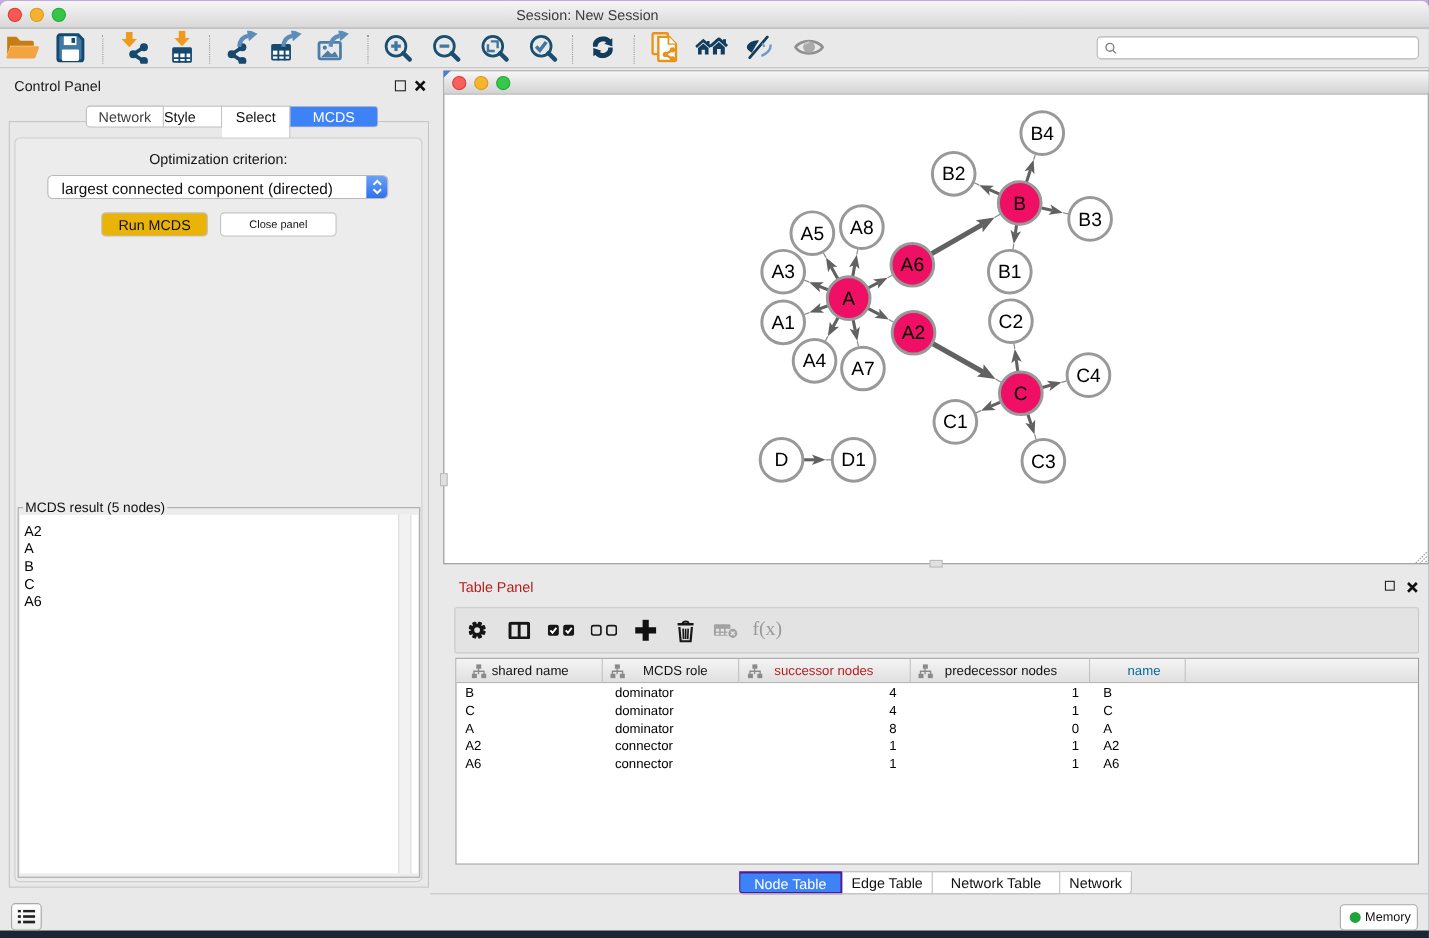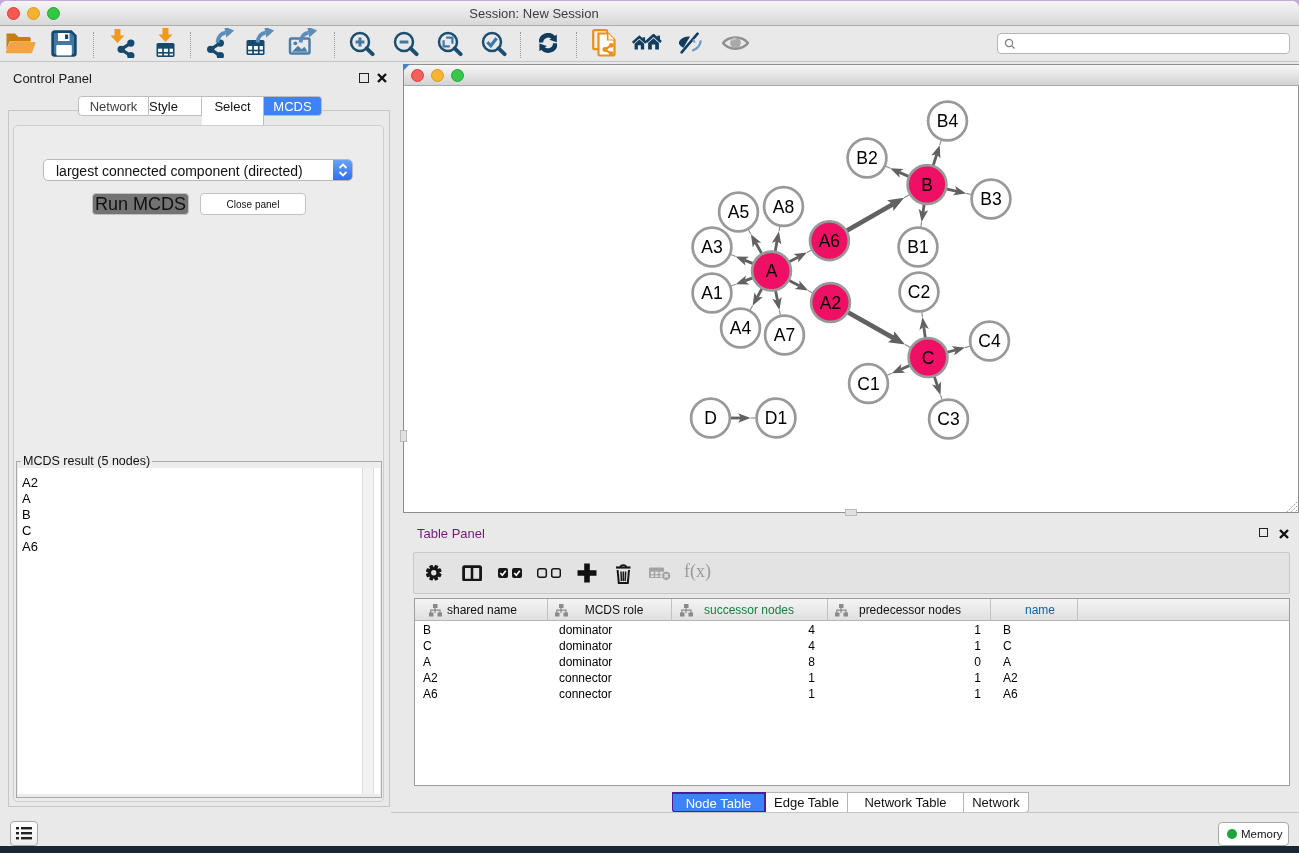--- a/index.html
+++ b/index.html
@@ -151,30 +151,31 @@
     </svg>
 <div class="abs" style="left:13px;top:70px;font-size:13px;color:#1a1a1a">Control Panel</div>
 <div class="abs" style="left:359px;top:72px;width:10px;height:10px;border:1.5px solid #222"></div>
 <svg style="position:absolute;left:376px;top:71px" width="12" height="12" viewBox="0 0 12 12">
       <path d="M2 2 L10 10 M10 2 L2 10" stroke="#111" stroke-width="2.4"></path>
     </svg>
 <div class="abs" style="left:8px;top:109px;width:382px;height:697px;border:1px solid #c6c6c6;background:#e9e9e9"></div>
 <div class="abs" style="left:78px;top:95px;width:71px;height:20px;background:#ffffff;color:#404040;border:1px solid #bdbdbd;border-left-width:1px;border-radius:4px 0 0 4px;font-size:13px;text-align:center;line-height:19px">Network</div>
 <div class="abs" style="left:149px;top:95px;width:53px;height:20px;background:#ffffff;color:#111;border:1px solid #bdbdbd;border-left-width:0px;border-radius:0;font-size:13px;text-align:left;line-height:19px">Style</div>
 <div class="abs" style="left:202px;top:95px;width:62px;height:36px;background:#ffffff;color:#111;border:1px solid #bdbdbd;border-left-width:0px;border-radius:0;font-size:13px;text-align:center;line-height:19px">Select</div>
-<div class="abs" style="left:264px;top:95px;width:58px;height:20px;background:#3e82f7;color:#fff;border:1px solid #bdbdbd;border-left-width:0px;border-radius:0 4px 4px 0;font-size:13px;text-align:center;line-height:19px">MCDS</div>
+<div class="abs" style="left:264px;top:95px;width:80px;height:20px;background:#3e82f7;color:#fff;border:1px solid #bdbdbd;border-left-width:0px;border-radius:0 4px 4px 0;font-size:13px;text-align:center;line-height:19px">MCDS</div>
 <div class="abs" style="left:13px;top:124px;width:371px;height:677px;border:1px solid #cecece;border-radius:5px;background:#ececec"></div>
+<div class="abs" style="left:13px;top:136px;width:371px;text-align:center;font-size:13px;color:#111">Optimization criterion:</div>
 <div class="abs" style="left:43px;top:158px;width:310px;height:22px;background:#fff;border:1px solid #b9b9b9;border-radius:5px"></div>
 <div class="abs" style="left:333px;top:159px;width:19px;height:20px;background:linear-gradient(#6aa1f8,#2e70ee);border-radius:0 4px 4px 0"></div>
 <svg style="position:absolute;left:336px;top:161px" width="14" height="16" viewBox="0 0 14 16">
       <path d="M3.5 6 L7 2.5 L10.5 6" stroke="#fff" stroke-width="1.8" fill="none"></path>
       <path d="M3.5 10 L7 13.5 L10.5 10" stroke="#fff" stroke-width="1.8" fill="none"></path>
     </svg>
 <div class="abs" style="left:56px;top:162px;font-size:14px;color:#111">largest connected component (directed)</div>
-<div class="abs" style="left:92px;top:192px;width:97px;height:22px;background:#737373;border:1px solid #c2c2c2;border-radius:4px;font-size:18px;text-align:center;line-height:21px;color:#111">Run MCDS</div>
+<div class="abs" style="left:92px;top:192px;width:97px;height:22px;background:#eab308;border:1px solid #c2c2c2;border-radius:4px;font-size:13px;text-align:center;line-height:21px;color:#111">Run MCDS</div>
 <div class="abs" style="left:200px;top:192px;width:106px;height:22px;background:#fff;border:1px solid #c2c2c2;border-radius:4px;font-size:10px;text-align:center;line-height:21px;color:#111">Close panel</div>
 <div class="abs" style="left:16px;top:460px;width:366px;height:337px;border:1px solid #a9a9a9"></div>
 <div class="abs" style="left:21px;top:453px;background:#ececec;padding:0 2px;font-size:12.5px;color:#111">MCDS result (5 nodes)</div>
 <div class="abs" style="left:18px;top:467px;width:362px;height:326px;background:#fff"></div>
 <div class="abs" style="left:362px;top:467px;width:12px;height:326px;background:#f2f2f2;border-left:1px solid #ddd;border-right:1px solid #ddd"></div>
 <div class="abs" style="left:22px;top:474px;font-size:13px;line-height:16px;color:#000">A2<br>A<br>B<br>C<br>A6</div>
 <div class="abs" style="left:403px;top:63px;width:896px;height:449px;background:#fff;border:1px solid #8f8f8f"></div>
 <div class="abs" style="left:404px;top:64px;width:895px;height:21px;background:linear-gradient(#f7f7f7,#d2d2d2);border-bottom:1px solid #a8a8a8"></div>
 <div class="abs" style="left:411px;top:68px;width:13px;height:13px;border-radius:50%;background:#f7605c;border:1px solid #da3d37"></div>
 <div class="abs" style="left:431px;top:68px;width:13px;height:13px;border-radius:50%;background:#f5b52f;border:1px solid #d99a22"></div>
@@ -281,21 +282,21 @@
       <text x="545.5" y="338" font-size="17.5" fill="#000" text-anchor="middle" font-family="Liberation Sans, sans-serif">C3</text>
       <text x="586.5" y="260" font-size="17.5" fill="#000" text-anchor="middle" font-family="Liberation Sans, sans-serif">C4</text>
       <text x="307.5" y="337" font-size="17.5" fill="#000" text-anchor="middle" font-family="Liberation Sans, sans-serif">D</text>
       <text x="373" y="337" font-size="17.5" fill="#000" text-anchor="middle" font-family="Liberation Sans, sans-serif">D1</text>
     </svg>
 <svg style="position:absolute;left:1285px;top:499px" width="13" height="13" viewBox="0 0 13 13">
       <path d="M12 2 L2 12 M12 6 L6 12 M12 10 L10 12" stroke="#9a9a9a" stroke-width="1" stroke-dasharray="1.5 1"></path>
     </svg>
 <div class="abs" style="left:400px;top:429px;width:7px;height:12px;background:#e0e0e0;border:1px solid #bbb"></div>
 <div class="abs" style="left:845px;top:508px;width:12px;height:7px;background:#e0e0e0;border:1px solid #bbb"></div>
-<div class="abs" style="left:417px;top:525px;font-size:13px;color:#701a75">Table Panel</div>
+<div class="abs" style="left:417px;top:525px;font-size:13px;color:#b91c1c">Table Panel</div>
 <div class="abs" style="left:1259px;top:527px;width:9px;height:9px;border:1.5px solid #222"></div>
 <svg style="position:absolute;left:1278px;top:527px" width="12" height="12" viewBox="0 0 12 12">
       <path d="M2 2 L10 10 M10 2 L2 10" stroke="#111" stroke-width="2.4"></path>
     </svg>
 <div class="abs" style="left:413px;top:551px;width:877px;height:42px;background:#e3e3e3;border:1px solid #c9c9c9;border-radius:2px"></div>
 <svg style="position:absolute;left:426.25px;top:564.25px" width="15.5" height="15.5" viewBox="0 0 15.5 15.5">
       <rect x="5.85" y="-0.2" width="3.8" height="4.5" rx="0.8" transform="rotate(22.5 7.75 7.75)" fill="#161616"></rect>
       <rect x="5.85" y="-0.2" width="3.8" height="4.5" rx="0.8" transform="rotate(67.5 7.75 7.75)" fill="#161616"></rect>
       <rect x="5.85" y="-0.2" width="3.8" height="4.5" rx="0.8" transform="rotate(112.5 7.75 7.75)" fill="#161616"></rect>
       <rect x="5.85" y="-0.2" width="3.8" height="4.5" rx="0.8" transform="rotate(157.5 7.75 7.75)" fill="#161616"></rect>
@@ -343,21 +344,21 @@
 <div class="abs" style="left:684px;top:560px;font-family:'Liberation Serif',serif;font-size:18px;color:#9a9a9a">f(x)</div>
 <div class="abs" style="left:414px;top:597px;width:876px;height:188px;background:#fff;border:1px solid #9e9e9e"></div>
 <div class="abs" style="left:415px;top:598px;width:874px;height:22px;background:linear-gradient(#f4f4f4,#e0e0e0);border-bottom:1px solid #b5b5b5"></div>
 <div class="abs" style="left:547px;top:598px;width:1px;height:22px;background:#c2c2c2"></div>
 <div class="abs" style="left:671px;top:598px;width:1px;height:22px;background:#c2c2c2"></div>
 <div class="abs" style="left:827px;top:598px;width:1px;height:22px;background:#c2c2c2"></div>
 <div class="abs" style="left:990px;top:598px;width:1px;height:22px;background:#c2c2c2"></div>
 <div class="abs" style="left:1077px;top:598px;width:1px;height:22px;background:#c2c2c2"></div>
 <div class="abs" style="left:392px;top:602px;width:180px;text-align:center;font-size:12px;color:#111">shared name</div>
 <div class="abs" style="left:524px;top:602px;width:180px;text-align:center;font-size:12px;color:#111">MCDS role</div>
-<div class="abs" style="left:659px;top:602px;width:180px;text-align:center;font-size:12px;color:#15803d">successor nodes</div>
+<div class="abs" style="left:659px;top:602px;width:180px;text-align:center;font-size:12px;color:#b91c1c">successor nodes</div>
 <div class="abs" style="left:820px;top:602px;width:180px;text-align:center;font-size:12px;color:#111">predecessor nodes</div>
 <div class="abs" style="left:950px;top:602px;width:180px;text-align:center;font-size:12px;color:#0369a1">name</div>
 <svg style="position:absolute;left:415px;top:600px" width="880" height="18" viewBox="0 0 880 18">
       <g transform="translate(14,3)" fill="#8a8a8a">
         <rect x="4" y="0" width="4.5" height="4"></rect>
         <path d="M6 4 V6.5 M1.8 9 V6.2 H11 V9 M6 6 V9" stroke="#8a8a8a" stroke-width="1.2" fill="none"></path>
         <rect x="0" y="8.5" width="4.5" height="4"></rect>
         <rect x="8.5" y="8.5" width="4.5" height="4"></rect>
       </g>
       <g transform="translate(140,3)" fill="#8a8a8a">

